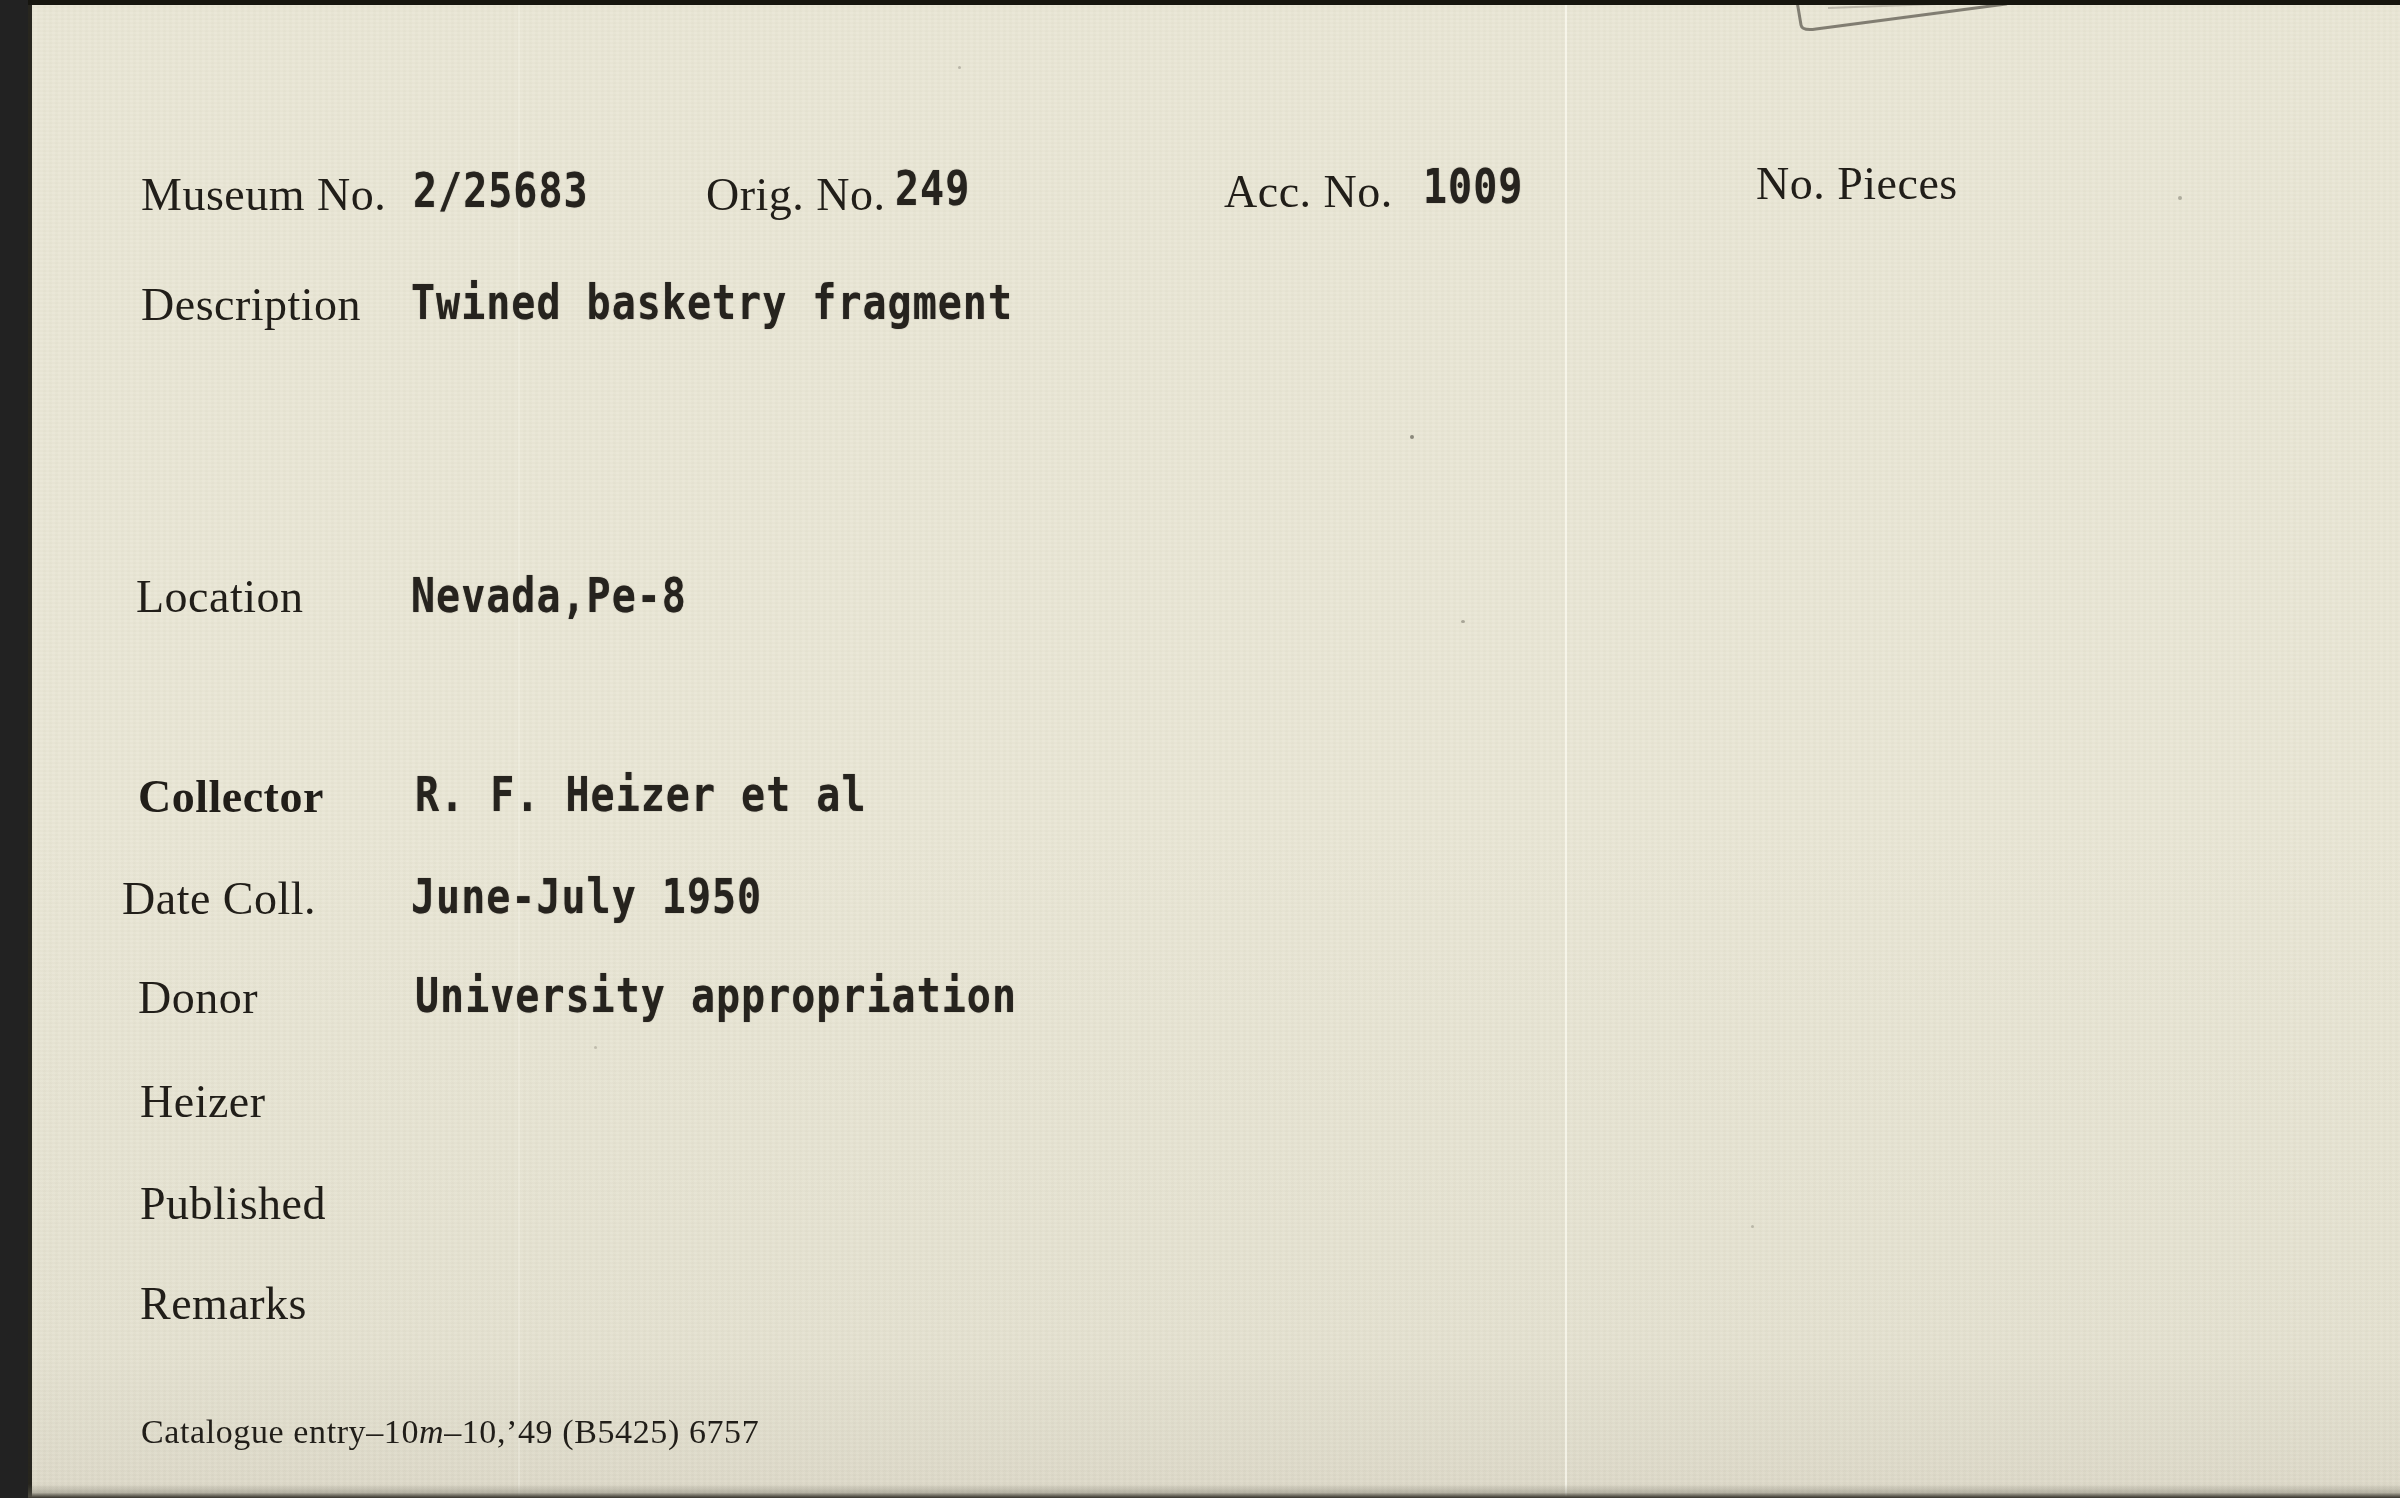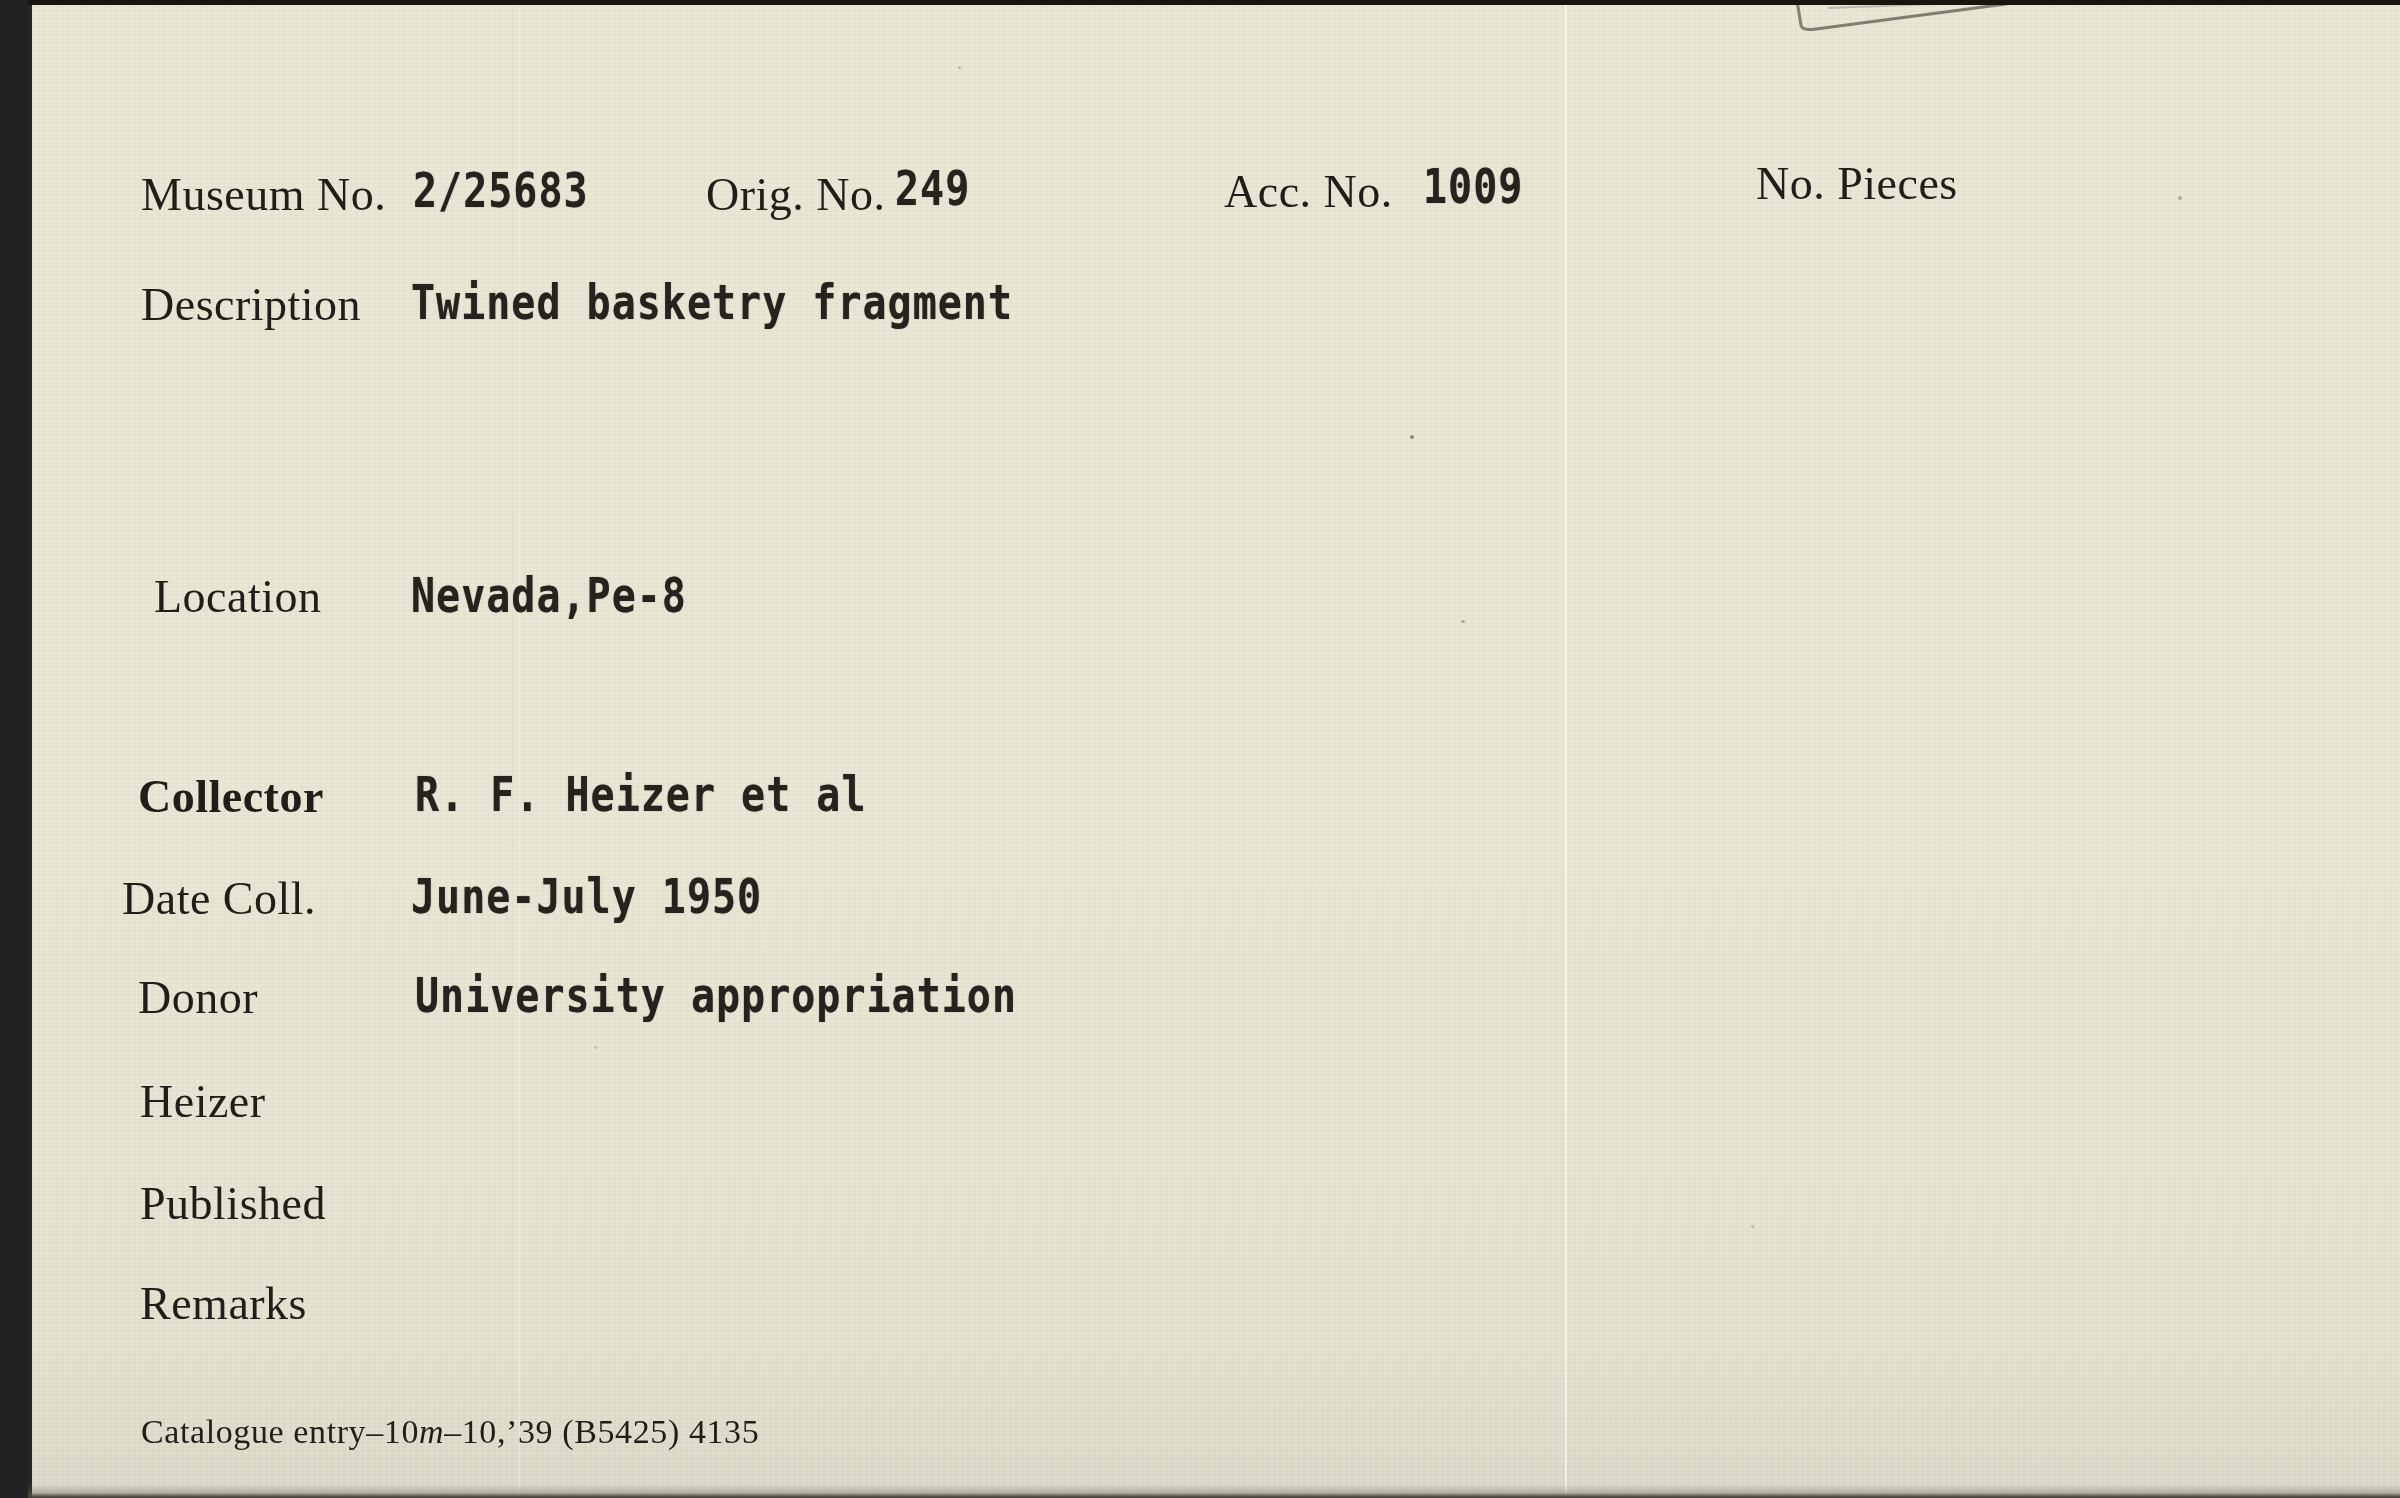--- a/index.html
+++ b/index.html
@@ -74,37 +74,37 @@
 
   <div class="label" style="left:1196px;top:169px;">Acc. No.</div>
   <div class="typed" style="left:1395px;top:168px;">1009</div>
 
   <div class="label" style="left:1728px;top:161px;">No. Pieces</div>
   <div class="typed" style="left:1960px;top:168px;"></div>
 
   <div class="label" style="left:113px;top:282px;">Description</div>
   <div class="typed" style="left:383px;top:284px;">Twined basketry fragment</div>
 
-  <div class="label" style="left:126px;top:574px;">Location</div>
+  <div class="label" style="left:108px;top:574px;">Location</div>
   <div class="typed" style="left:383px;top:577px;">Nevada,Pe-8</div>
 
   <div class="label" style="left:110px;top:774px;font-weight:bold;">Collector</div>
   <div class="typed" style="left:387px;top:776px;">R. F. Heizer et al</div>
 
   <div class="label" style="left:94px;top:876px;">Date Coll.</div>
   <div class="typed" style="left:383px;top:878px;">June-July 1950</div>
 
   <div class="label" style="left:110px;top:975px;">Donor</div>
   <div class="typed" style="left:387px;top:977px;">University appropriation</div>
 
   <div class="label" style="left:112px;top:1079px;">Heizer</div>
   <div class="label" style="left:112px;top:1181px;">Published</div>
   <div class="label" style="left:112px;top:1281px;">Remarks</div>
 
-  <div class="footer-line"><span>Catalogue entry–10</span><span class="it">m</span><span>–10,’39 (B5425) 4135</span></div>
+  <div class="footer-line"><span>Catalogue entry–10</span><span class="it">m</span><span>–10,’49 (B5425) 6757</span></div>
 
   <svg class="pencil-svg" viewBox="0 0 2400 60">
     <path d="M 1769 1 L 1773 25 Q 1774 31 1788 29 L 1978 4" fill="none" stroke="#6f6b60" stroke-width="3" stroke-linecap="round" opacity="0.85"></path>
     <path d="M 1800 8 L 1935 3" fill="none" stroke="#6f6b60" stroke-width="2" opacity="0.35"></path>
   </svg>
 
   <span class="speck" style="left:1382px;top:435px;width:4px;height:4px;"></span>
   <span class="speck" style="left:1433px;top:620px;width:4px;height:3px;opacity:.7;"></span>
   <span class="speck" style="left:2150px;top:196px;width:4px;height:4px;opacity:.6;"></span>
   <span class="speck" style="left:930px;top:66px;width:3px;height:3px;opacity:.5;"></span>

